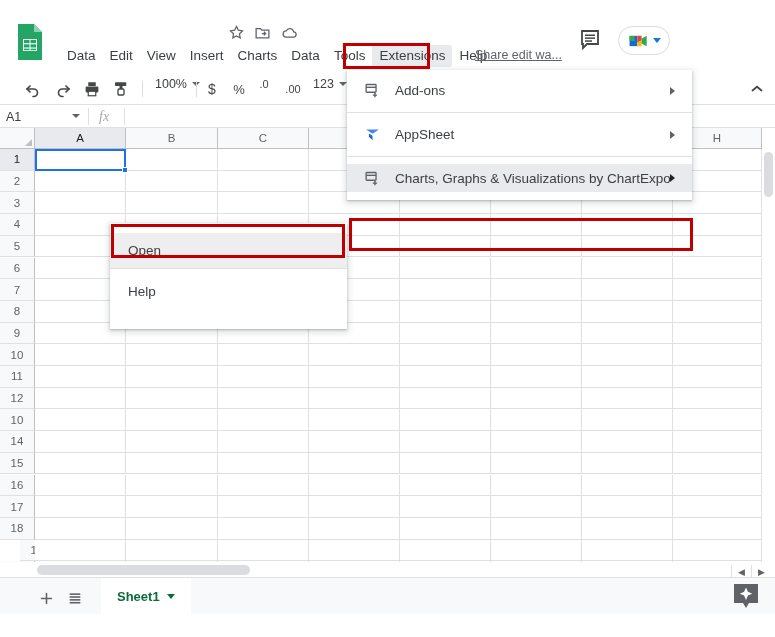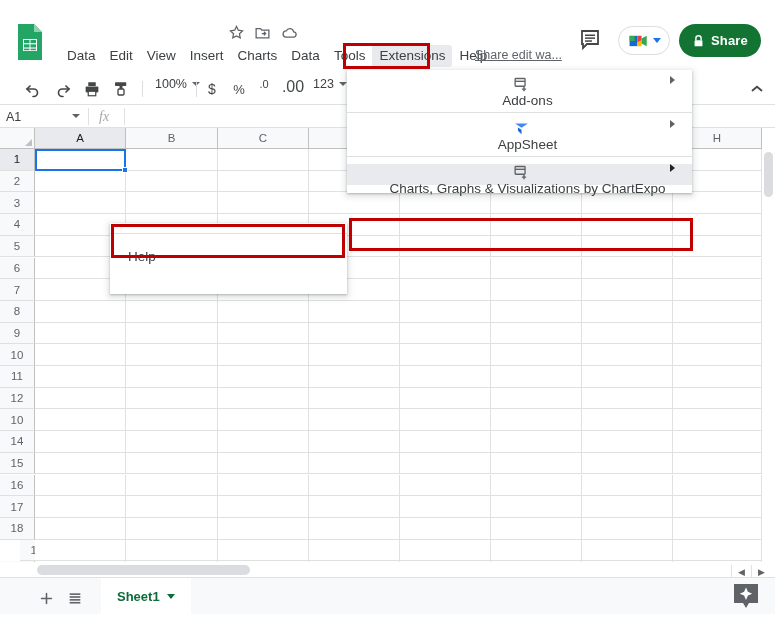--- a/index.html
+++ b/index.html
@@ -127,21 +127,21 @@
   }
 
   
   .menu-panel {
     position:absolute; left:347px; top:70px; width:345px; background:#fff;
     box-shadow:0 2px 6px 2px rgba(60,64,67,.15), 0 1px 2px rgba(60,64,67,.3);
     padding:6px 0 0 0; z-index:50;
   }
   .mrow {
     position:relative; height:29px; display:flex; align-items:center;
-    font-size:13.5px; color:#3c4043; padding-left:16px; cursor:pointer;flex-direction:column;
+    font-size:13.5px; color:#3c4043; padding-left:16px; cursor:pointer;
   }
   .mrow.hl { background:#e8eaed; }
   .mrow .mico { width:19px; height:19px; margin-right:13px; display:flex; align-items:center; justify-content:center; }
   .mrow .mico svg { display:block; }
   .mrow .marrow { position:absolute; right:17px; width:0;height:0;
                   border-top:4px solid transparent; border-bottom:4px solid transparent; border-left:5px solid #5f6368; }
   .mdiv { height:1px; background:#e0e0e0; margin:7px 0; }
 
   
   .submenu {
@@ -228,27 +228,20 @@
       <svg width="24" height="20" viewBox="0 0 28 22">
         <path d="M3 5h9v12H3z" fill="#1967d2"></path>
         <path d="M12 5h5v5l-5 3z" fill="#ea4335"></path>
         <path d="M12 13l5-3v7h-5z" fill="#fbbc04"></path>
         <path d="M3 5h6v6H3z" fill="#34a853"></path>
         <path d="M17 8l6-3v12l-6-3z" fill="#34a853"></path>
       </svg>
       <div class="meet-caret"></div>
     </div>
 
-    <div class="share-btn">
-      <svg width="13" height="14" viewBox="0 0 14 16">
-        <path d="M4 7V5a3 3 0 0 1 6 0v2" fill="none" stroke="#fff" stroke-width="1.6"></path>
-        <rect x="2.5" y="7" width="9" height="7" rx="1" fill="#fff"></rect>
-      </svg>
-      <span>Share</span>
-    </div>
   </div>
 
   <div class="toolbar">
     <div class="tb" style="left:22px; width:22px;">
       <svg width="18" height="18" viewBox="0 0 24 24" fill="none" stroke="#444746" stroke-width="2.2" stroke-linecap="round">
         <path d="M8 8L4 12l4 4"></path>
           <path d="M4 12h9a5 5 0 0 1 0 10h-1"></path>
       </svg>
     </div>
     <div class="tb" style="left:52px; width:22px;">
@@ -275,21 +268,21 @@
     <div class="zoom-box" style="left:155px;">
       <span>100%</span>
       <span class="caret-dn"></span>
     </div>
     <div class="tb-sep" style="left:196px;"></div>
     <div class="tb" style="left:203px; width:18px; font-size:14px;">$</div>
     <div class="tb" style="left:230px; width:18px; font-size:13px;">%</div>
     <div class="tb" style="left:254px; width:20px; font-size:11px; align-items:flex-start;">
       <span>.0</span>
     </div>
-    <div class="tb" style="left:282px; width:22px; font-size:16px; align-items:flex-start;">
+    <div class="tb" style="left:282px; width:22px; font-size:11px; align-items:center;">
       <span>.00</span>
     </div>
     <div class="zoom-box" style="left:313px;">
       <span>123</span>
       <span class="caret-dn"></span>
     </div>
     <div class="tb-sep" style="left:352px;"></div>
   </div>
 
   <div class="collapse-btn">
@@ -568,37 +561,38 @@
           <path d="M3 5h18l-9 6z" fill="#4285f4"></path>
           <path d="M7 10.5l5 3.3V20l-5-5z" fill="#1967d2"></path>
         </svg>
       </span>
       <span>AppSheet</span>
       <span class="marrow"></span>
     </div>
 
     <div class="mdiv"></div>
 
-    <div class="mrow hl" style="height:21px;">
+    <div class="mrow hl" style="height:28px;">
       <span class="mico">
         <svg width="17" height="17" viewBox="0 0 24 24" fill="none" stroke="#5f6368" stroke-width="1.9">
           <rect x="3" y="3.5" width="14" height="11" rx="1"></rect>
           <path d="M3 7.5h14"></path>
           <path d="M15.5 15.5v6M12.5 18.5h6" stroke-width="2"></path>
         </svg>
       </span>
       <span>Charts, Graphs &amp; Visualizations by ChartExpo</span>
       <span class="marrow" style="border-left-color:#202124;"></span>
     </div>
 
     <div style="height:8px;"></div>
   </div>
 
   <div class="submenu">
     <div class="sub-pad-top"></div>
+    <div class="srow hl">Open</div>
     <div class="sdiv"></div>
     <div class="srow" style="height:44px;">Help</div>
     <div class="sub-pad-bot"></div>
   </div>
 
   <div class="annot annot-ext"></div>
   <div class="annot annot-chart"></div>
   <div class="annot annot-open"></div>
 
 </div>

